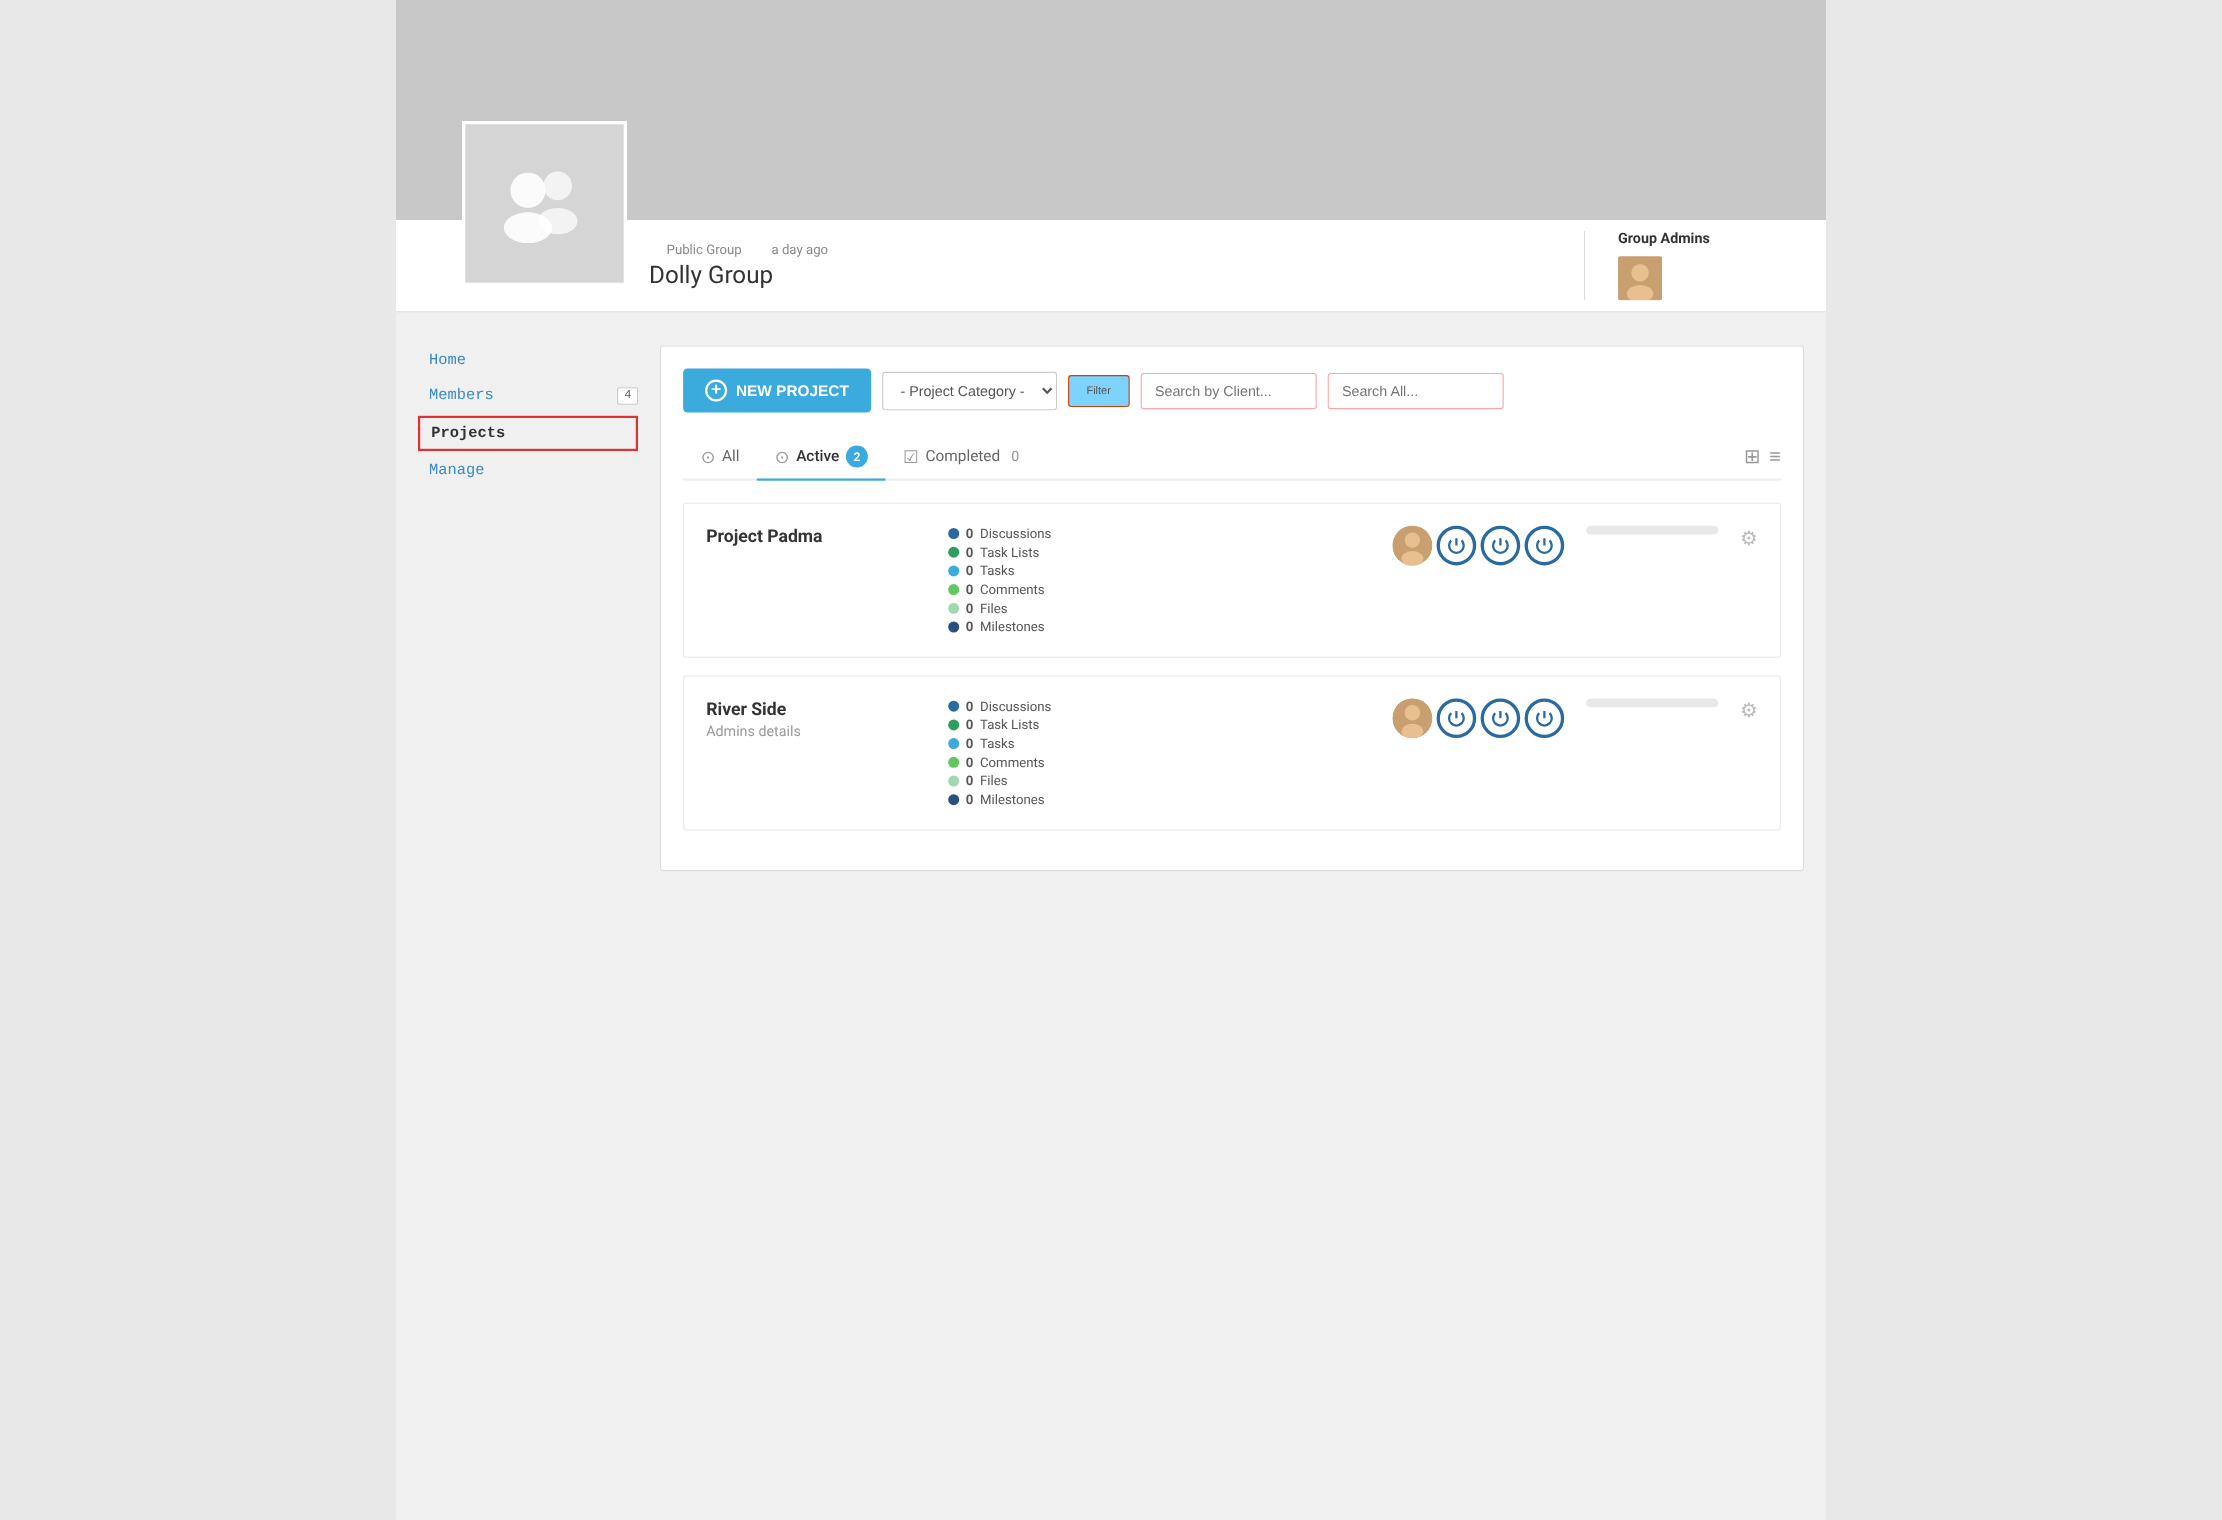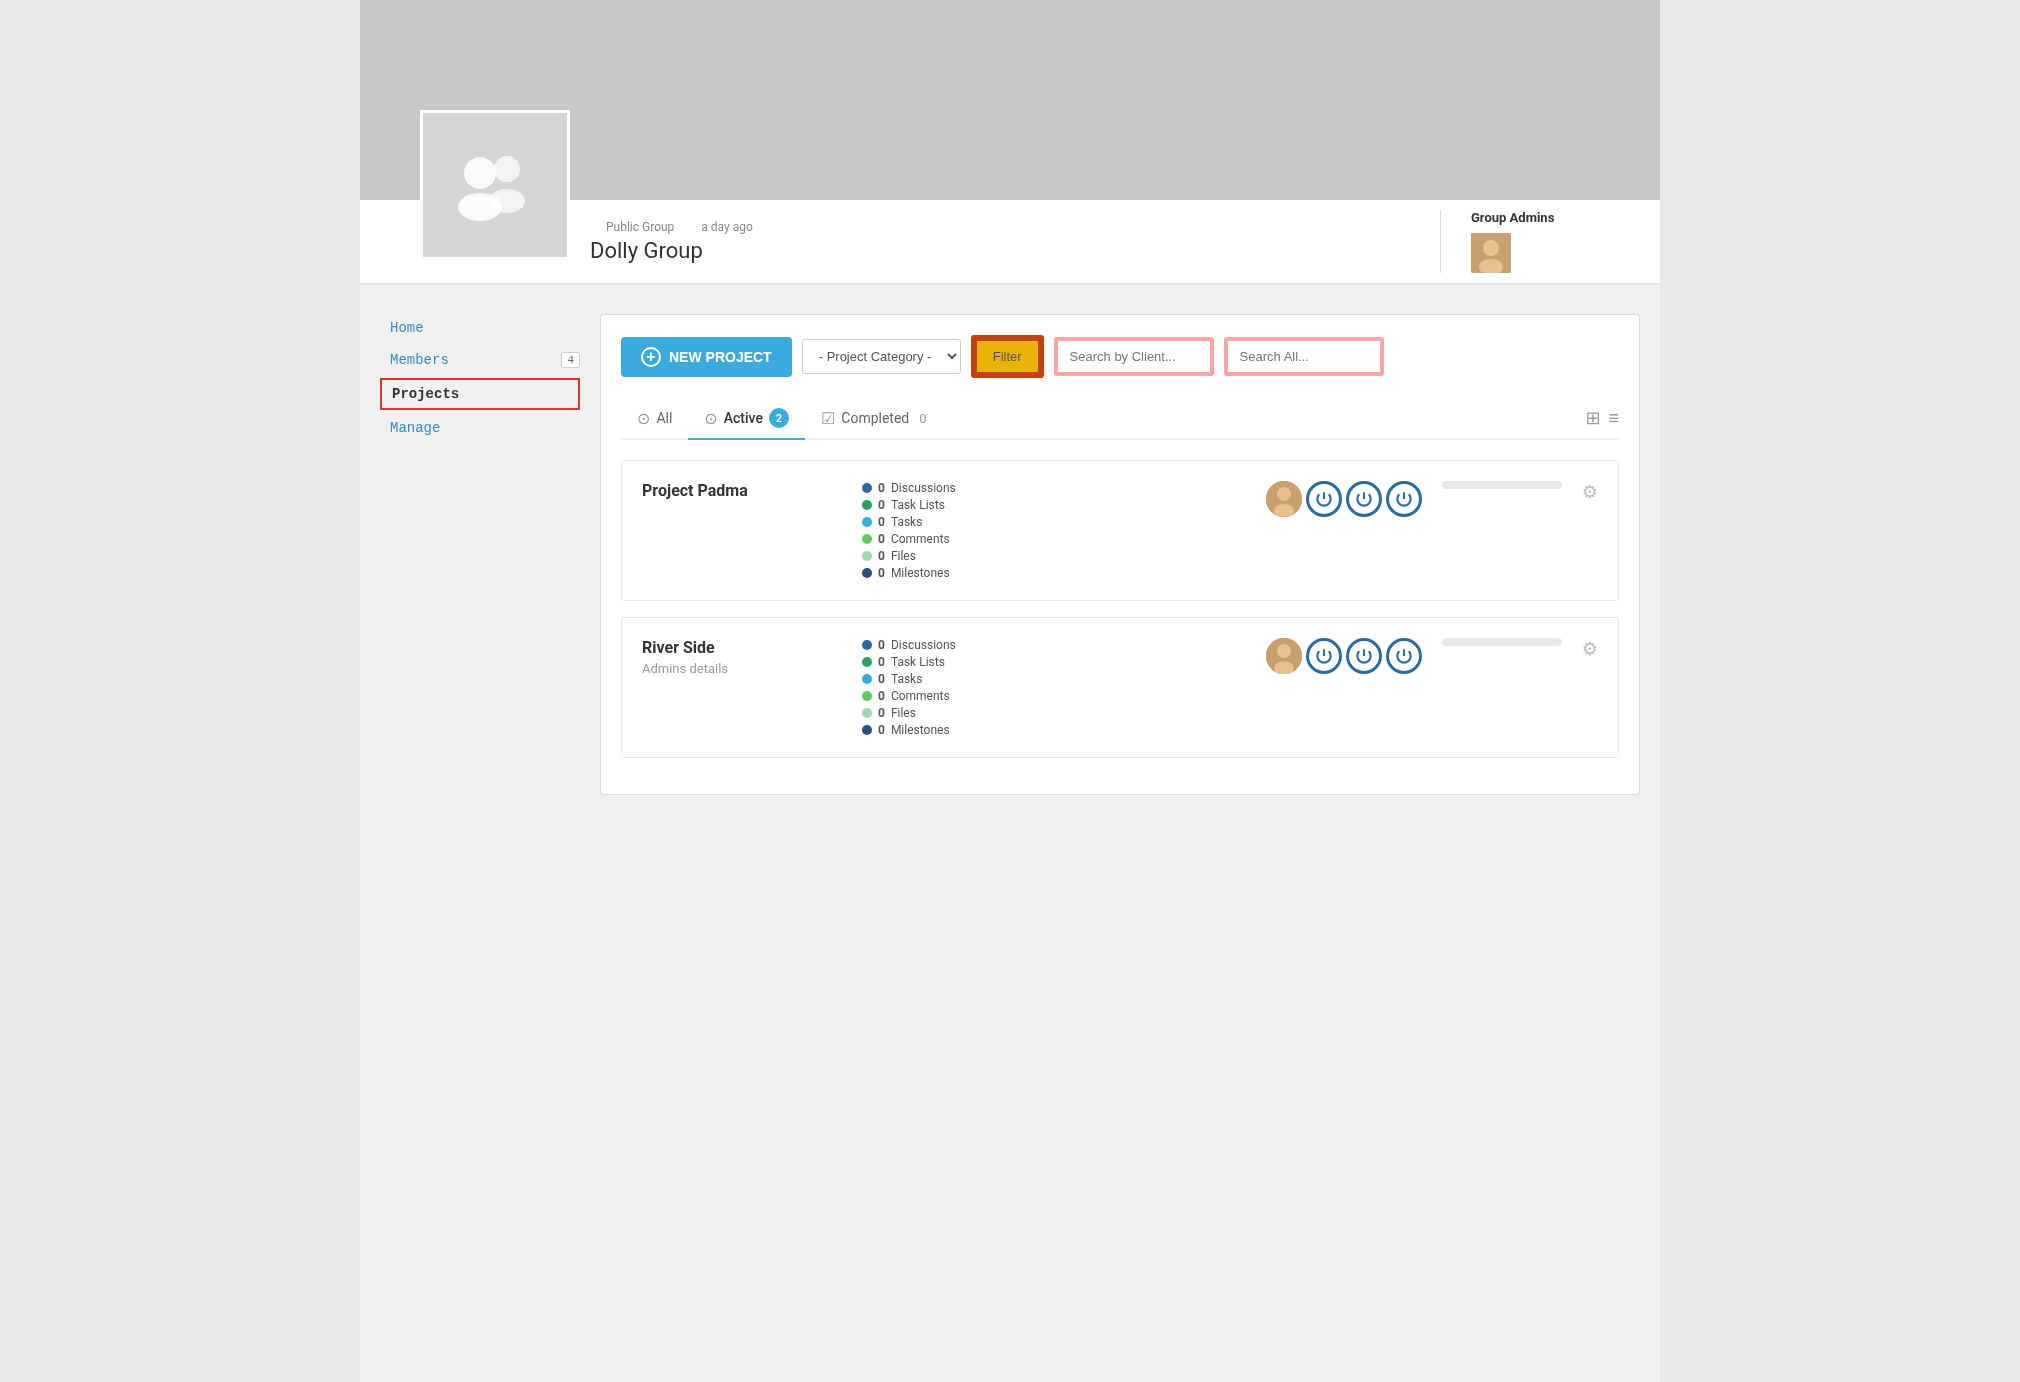--- a/index.html
+++ b/index.html
@@ -192,30 +192,30 @@
       padding: 8px 12px;
       border: 1px solid #ccc;
       border-radius: 3px;
       font-size: 13px;
       color: #555;
       background: #fff;
       cursor: pointer;
     }
     .filter-btn {
       padding: 8px 16px;
-      background: #eab308;
-      border: 6px solid #c2410c;
+      background: #7dd3fc;
+      border: 1px solid #c2410c;
       border-radius: 3px;
-      font-size: 13px;
+      font-size: 10px;
       color: #555;
       cursor: pointer;
     }
     .search-input {
       padding: 8px 12px;
-      border: 4px solid #fca5a5;
+      border: 1px solid #fca5a5;
       border-radius: 3px;
       font-size: 13px;
       color: #999;
       width: 160px;
     }
 
     
     .tabs {
       display: flex;
       align-items: center;

